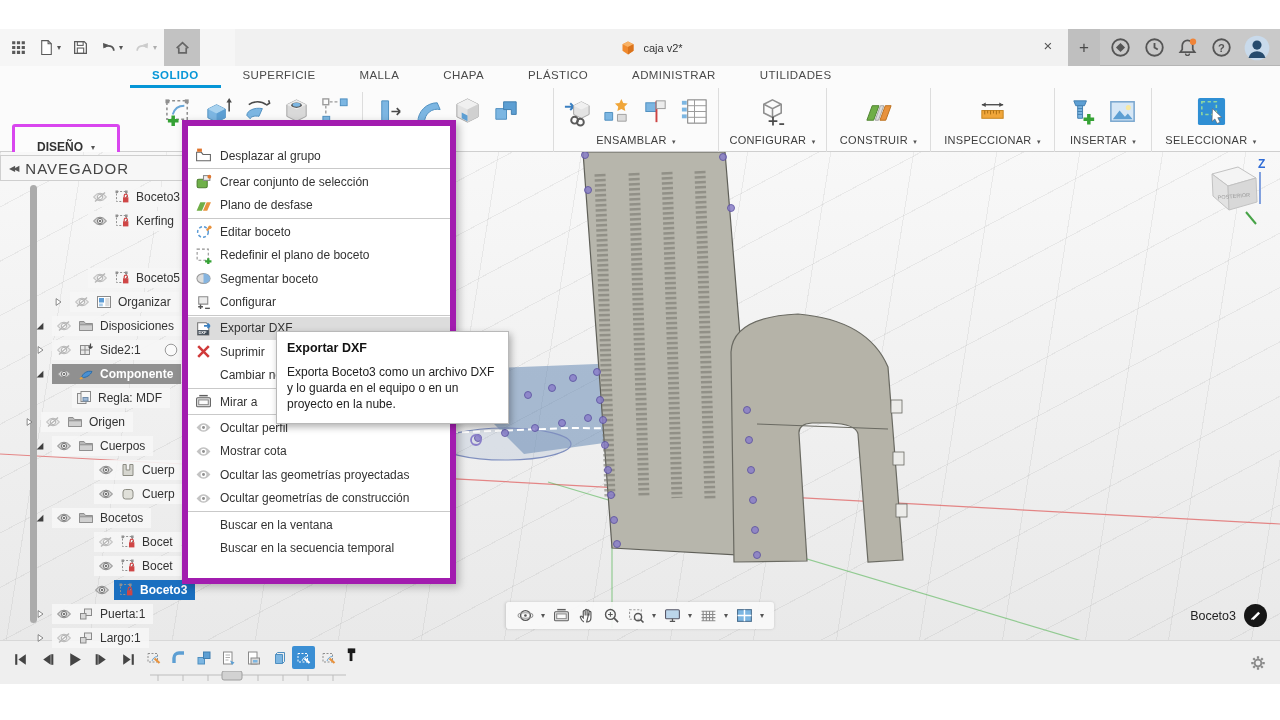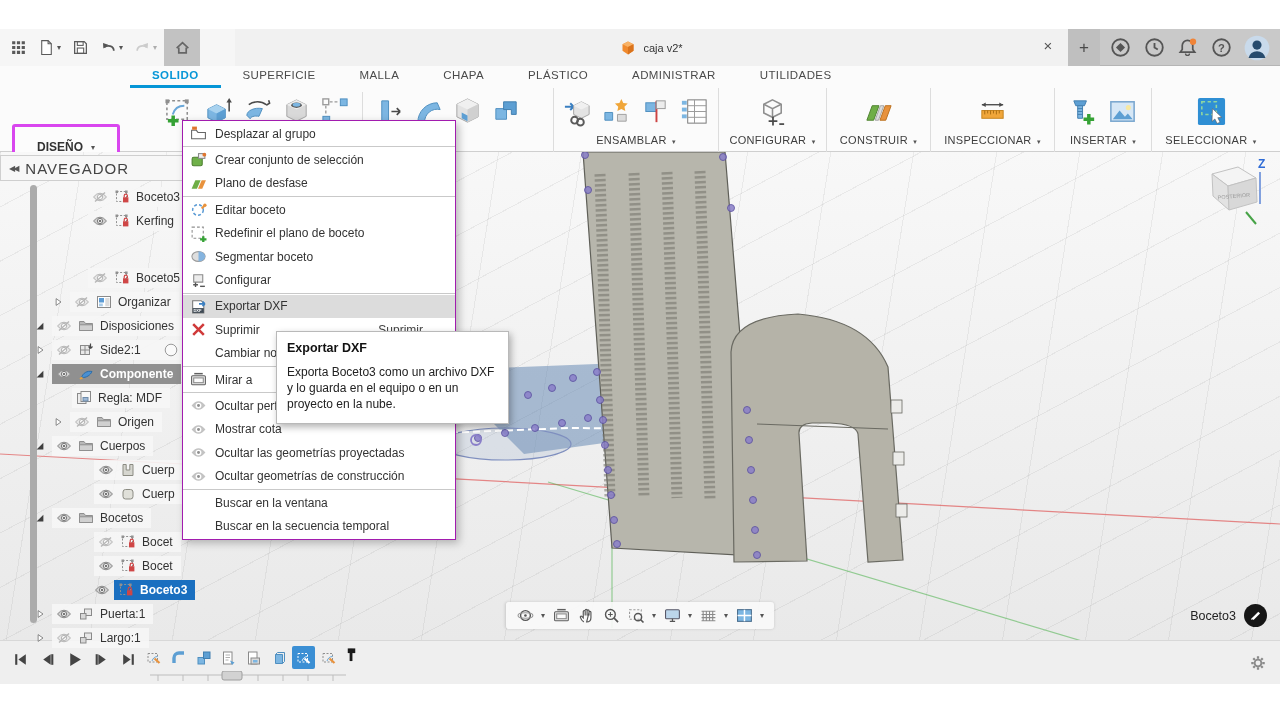--- a/index.html
+++ b/index.html
@@ -69,21 +69,21 @@
   .chip { display:flex; align-items:center; gap:6px; background:rgba(246,246,246,.9); padding:2px 8px 2px 4px; }
   .nlbl { font-size:12px; color:#333; }
   .sel-gray .chip { background:#909090; }
   .sel-gray .nlbl { color:#fff; font-weight:bold; }
   .sel-blue .chip { background:#1a6fc0; }
   .sel-blue .nlbl { color:#fff; font-weight:bold; }
   .sel-blue > .ic.eye { margin-right:4px; }
   .ic.radio { margin-left:16px; }
 
   
-  .cmenu { position:absolute; top:120px; left:182px; width:274px; z-index:10; background:#fff; border:1px solid #a21caf; box-shadow:3px 3px 8px rgba(0,0,0,.25); padding:1px 0; }
+  .cmenu { position:absolute; top:120px; left:182px; width:274px; z-index:10; background:#fff; border:6px solid #a21caf; box-shadow:3px 3px 8px rgba(0,0,0,.25); padding:18px 0; }
   .mi { display:flex; align-items:center; height:23.4px; padding:0 10px 0 7px; }
   .mi.hl { background:#dcdcdc; }
   .mic { width:17px; height:17px; flex:0 0 17px; margin-right:8px; }
   .mlbl { font-size:12px; color:#333; }
   .msc { margin-left:auto; font-size:12px; color:#444; padding-right:22px; }
   .msep { height:1px; background:#c9c9c9; margin:1px 0; }
 
   
   .tooltip { position:absolute; top:331px; left:276px; width:233px; z-index:20; background:#fff; border:1px solid #b9b9b9; box-shadow:2px 3px 7px rgba(0,0,0,.3); padding:9px 10px 10px 10px; }
   .tt-title { font-size:12.5px; font-weight:bold; color:#111; margin-bottom:9px; }
@@ -779,21 +779,21 @@
             <span class="ic">
               <svg viewBox="0 0 16 16">
                 <rect x="1.5" y="3.5" width="8.5" height="10" fill="#ececec" stroke="#8a8a8a"></rect>
                 <rect x="5" y="1.5" width="9.5" height="10" fill="#f8f8f8" stroke="#8a8a8a"></rect>
                 <rect x="7" y="7.5" width="5" height="3.5" fill="#9db8d6" stroke="#6f8cab"></rect>
               </svg>
             </span>
             <span class="nlbl">Regla: MDF</span>
           </span>
         </div>
-        <div class="nrow" style="padding-left: 52px;">
+        <div class="nrow" style="padding-left: 23px;">
           <span class="ic arrow">
             <svg viewBox="0 0 16 16">
               <path d="M5.5 3.5v9l6.5-4.5z" fill="#fff" stroke="#666"></path>
             </svg>
           </span>
           <span class="chip">
             <span class="ic eye">
               <svg viewBox="0 0 16 16">
                 <path d="M1.5 8q3-3.8 6.5-3.8T14.5 8q-3 3.8-6.5 3.8T1.5 8z" fill="#e6e6e6" stroke="#b5b5b5"></path>
                 <circle cx="8" cy="8" r="2.6" fill="#fff" stroke="#b5b5b5"></circle>

